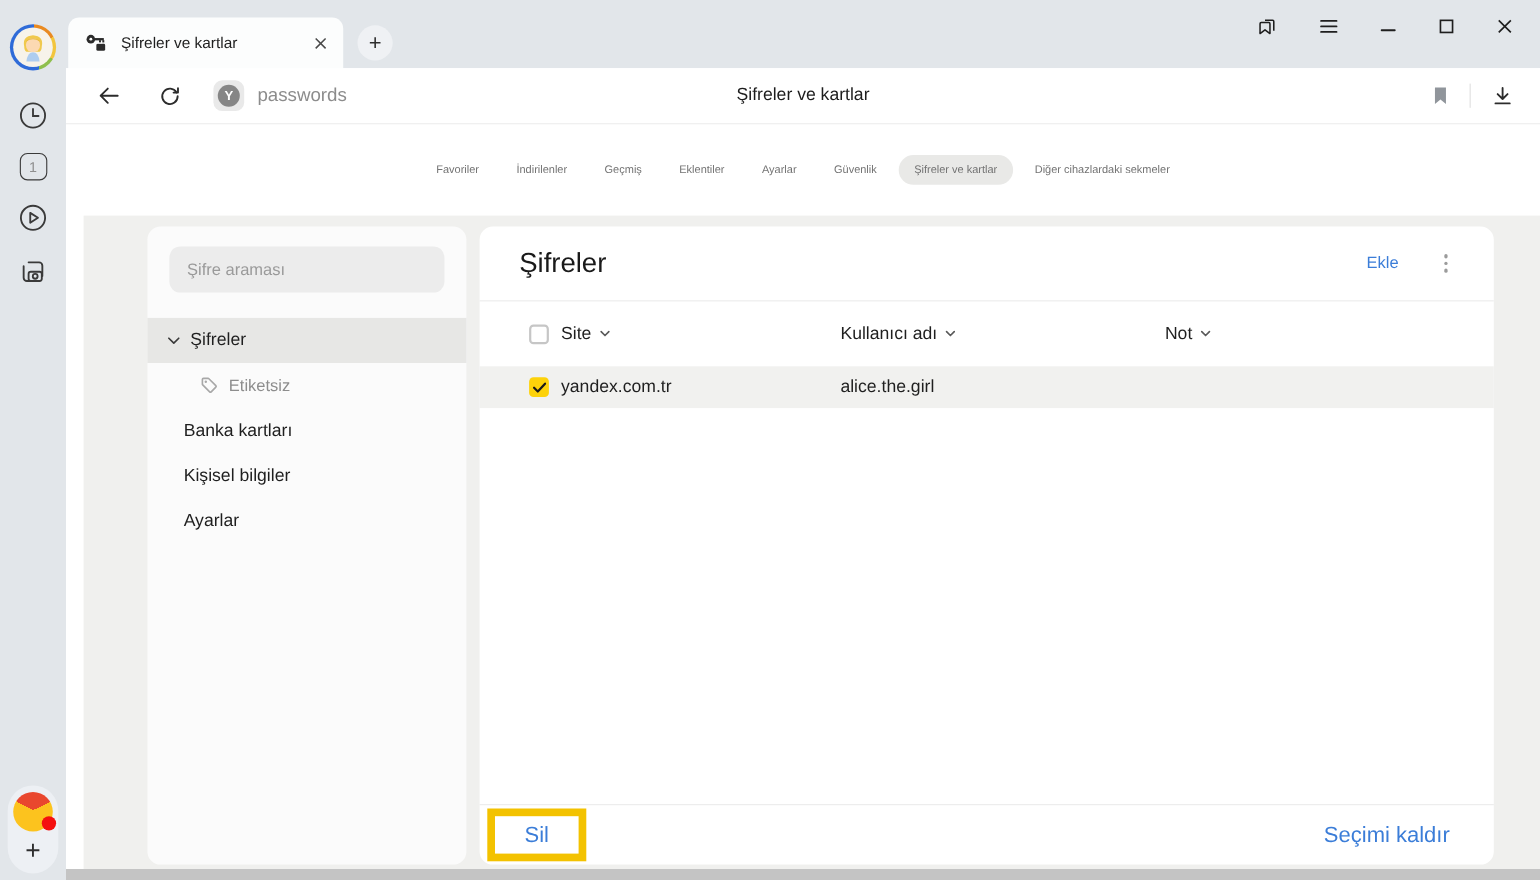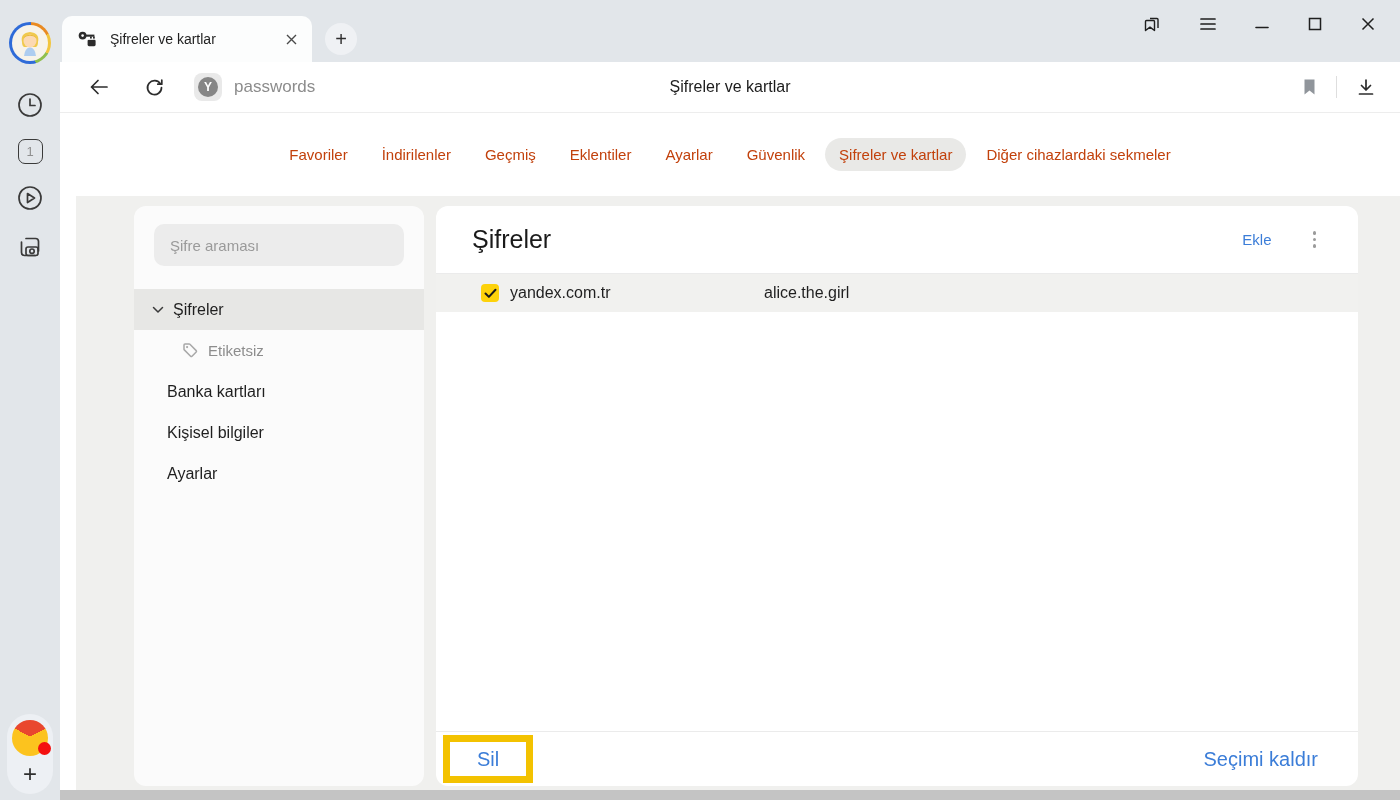--- a/index.html
+++ b/index.html
@@ -40,21 +40,21 @@
   .url-badge { margin-left: 29px; width: 28px; height: 28px; border-radius: 8px; background: #e9e9e9; display: flex; align-items: center; justify-content: center; }
   .url-badge-circle { width: 20px; height: 20px; border-radius: 50%; background: #868686; color: #fff; font-size: 12px; font-weight: bold; display: flex; align-items: center; justify-content: center; }
   .url-text { margin-left: 12px; font-size: 17px; color: #8c8c8c; }
   .page-title { position: absolute; left: 50%; transform: translateX(-50%); font-size: 16px; color: #1c1c1c; }
   .toolbar-right { margin-left: auto; display: flex; align-items: center; gap: 19px; padding-right: 24px; }
   .tb-divider { width: 1px; height: 22px; background: #dedede; }
 
   
   .content { flex: 1; display: flex; flex-direction: column; min-height: 0; }
   .nav-row { height: 83px; background: #fff; display: flex; align-items: center; justify-content: center; gap: 6px; flex-shrink: 0; }
-  .nav-item { font-size: 15px; color: #c2410c; padding: 8px 14px; border-radius: 18px; white-space: nowrap; }
+  .nav-item { font-size: 10px; color: #737373; padding: 8px 14px; border-radius: 18px; white-space: nowrap; }
   .nav-item.selected { background: #e9e9e7; }
 
   
   .panels { flex: 1; background: #f0f0ee; display: flex; padding: 10px 58px 4px 58px; gap: 12px; min-height: 0; margin-left: 16px; }
   .left-panel { width: 290px; background: #fbfbfb; border-radius: 12px; display: flex; flex-direction: column; flex-shrink: 0; }
   .search-wrap { margin: 18px 20px 0 20px; }
   .search-input { width: 100%; height: 42px; background: #ececec; border: none; border-radius: 10px; padding: 0 16px; font-size: 15px; font-family: "Liberation Sans", sans-serif; color: #333; outline: none; }
   .search-input::placeholder { color: #9a9a9a; }
   .side-menu { margin-top: 23px; display: flex; flex-direction: column; }
   .menu-item { height: 41px; display: flex; align-items: center; font-size: 16px; color: #1f1f1f; }
@@ -264,20 +264,41 @@
             <span class="panel-title">Şifreler</span>
             <span class="add-link">Ekle</span>
             <span class="kebab">
                 <i></i>
                 <i></i>
                 <i></i>
               </span>
           </div>
           <div class="hdiv"></div>
 
+          <div class="trow thead">
+            <span class="cbox"></span>
+            <span class="th-label">
+              <span>Site</span>
+              <svg width="10" height="7" viewBox="0 0 10 7" fill="none" stroke="#5a5a5a" stroke-width="1.5" stroke-linecap="round" stroke-linejoin="round">
+                  <path d="M1.5 1.5L5 5l3.5-3.5"></path>
+                </svg>
+            </span>
+            <span class="th-label">
+              <span>Kullanıcı adı</span>
+              <svg width="10" height="7" viewBox="0 0 10 7" fill="none" stroke="#5a5a5a" stroke-width="1.5" stroke-linecap="round" stroke-linejoin="round">
+                  <path d="M1.5 1.5L5 5l3.5-3.5"></path>
+                </svg>
+            </span>
+            <span class="th-label">
+              <span>Not</span>
+              <svg width="10" height="7" viewBox="0 0 10 7" fill="none" stroke="#5a5a5a" stroke-width="1.5" stroke-linecap="round" stroke-linejoin="round">
+                  <path d="M1.5 1.5L5 5l3.5-3.5"></path>
+                </svg>
+            </span>
+          </div>
 
           <div class="trow drow">
             <span class="cbox checked">
               <svg width="13" height="11" viewBox="0 0 13 11" fill="none" stroke="#1a1a1a" stroke-width="2" stroke-linecap="round" stroke-linejoin="round">
                   <path d="M1.5 5.5l3.4 3.4L11.5 1.8"></path>
                 </svg>
             </span>
             <span>yandex.com.tr</span>
             <span>alice.the.girl</span>
             <span></span>

